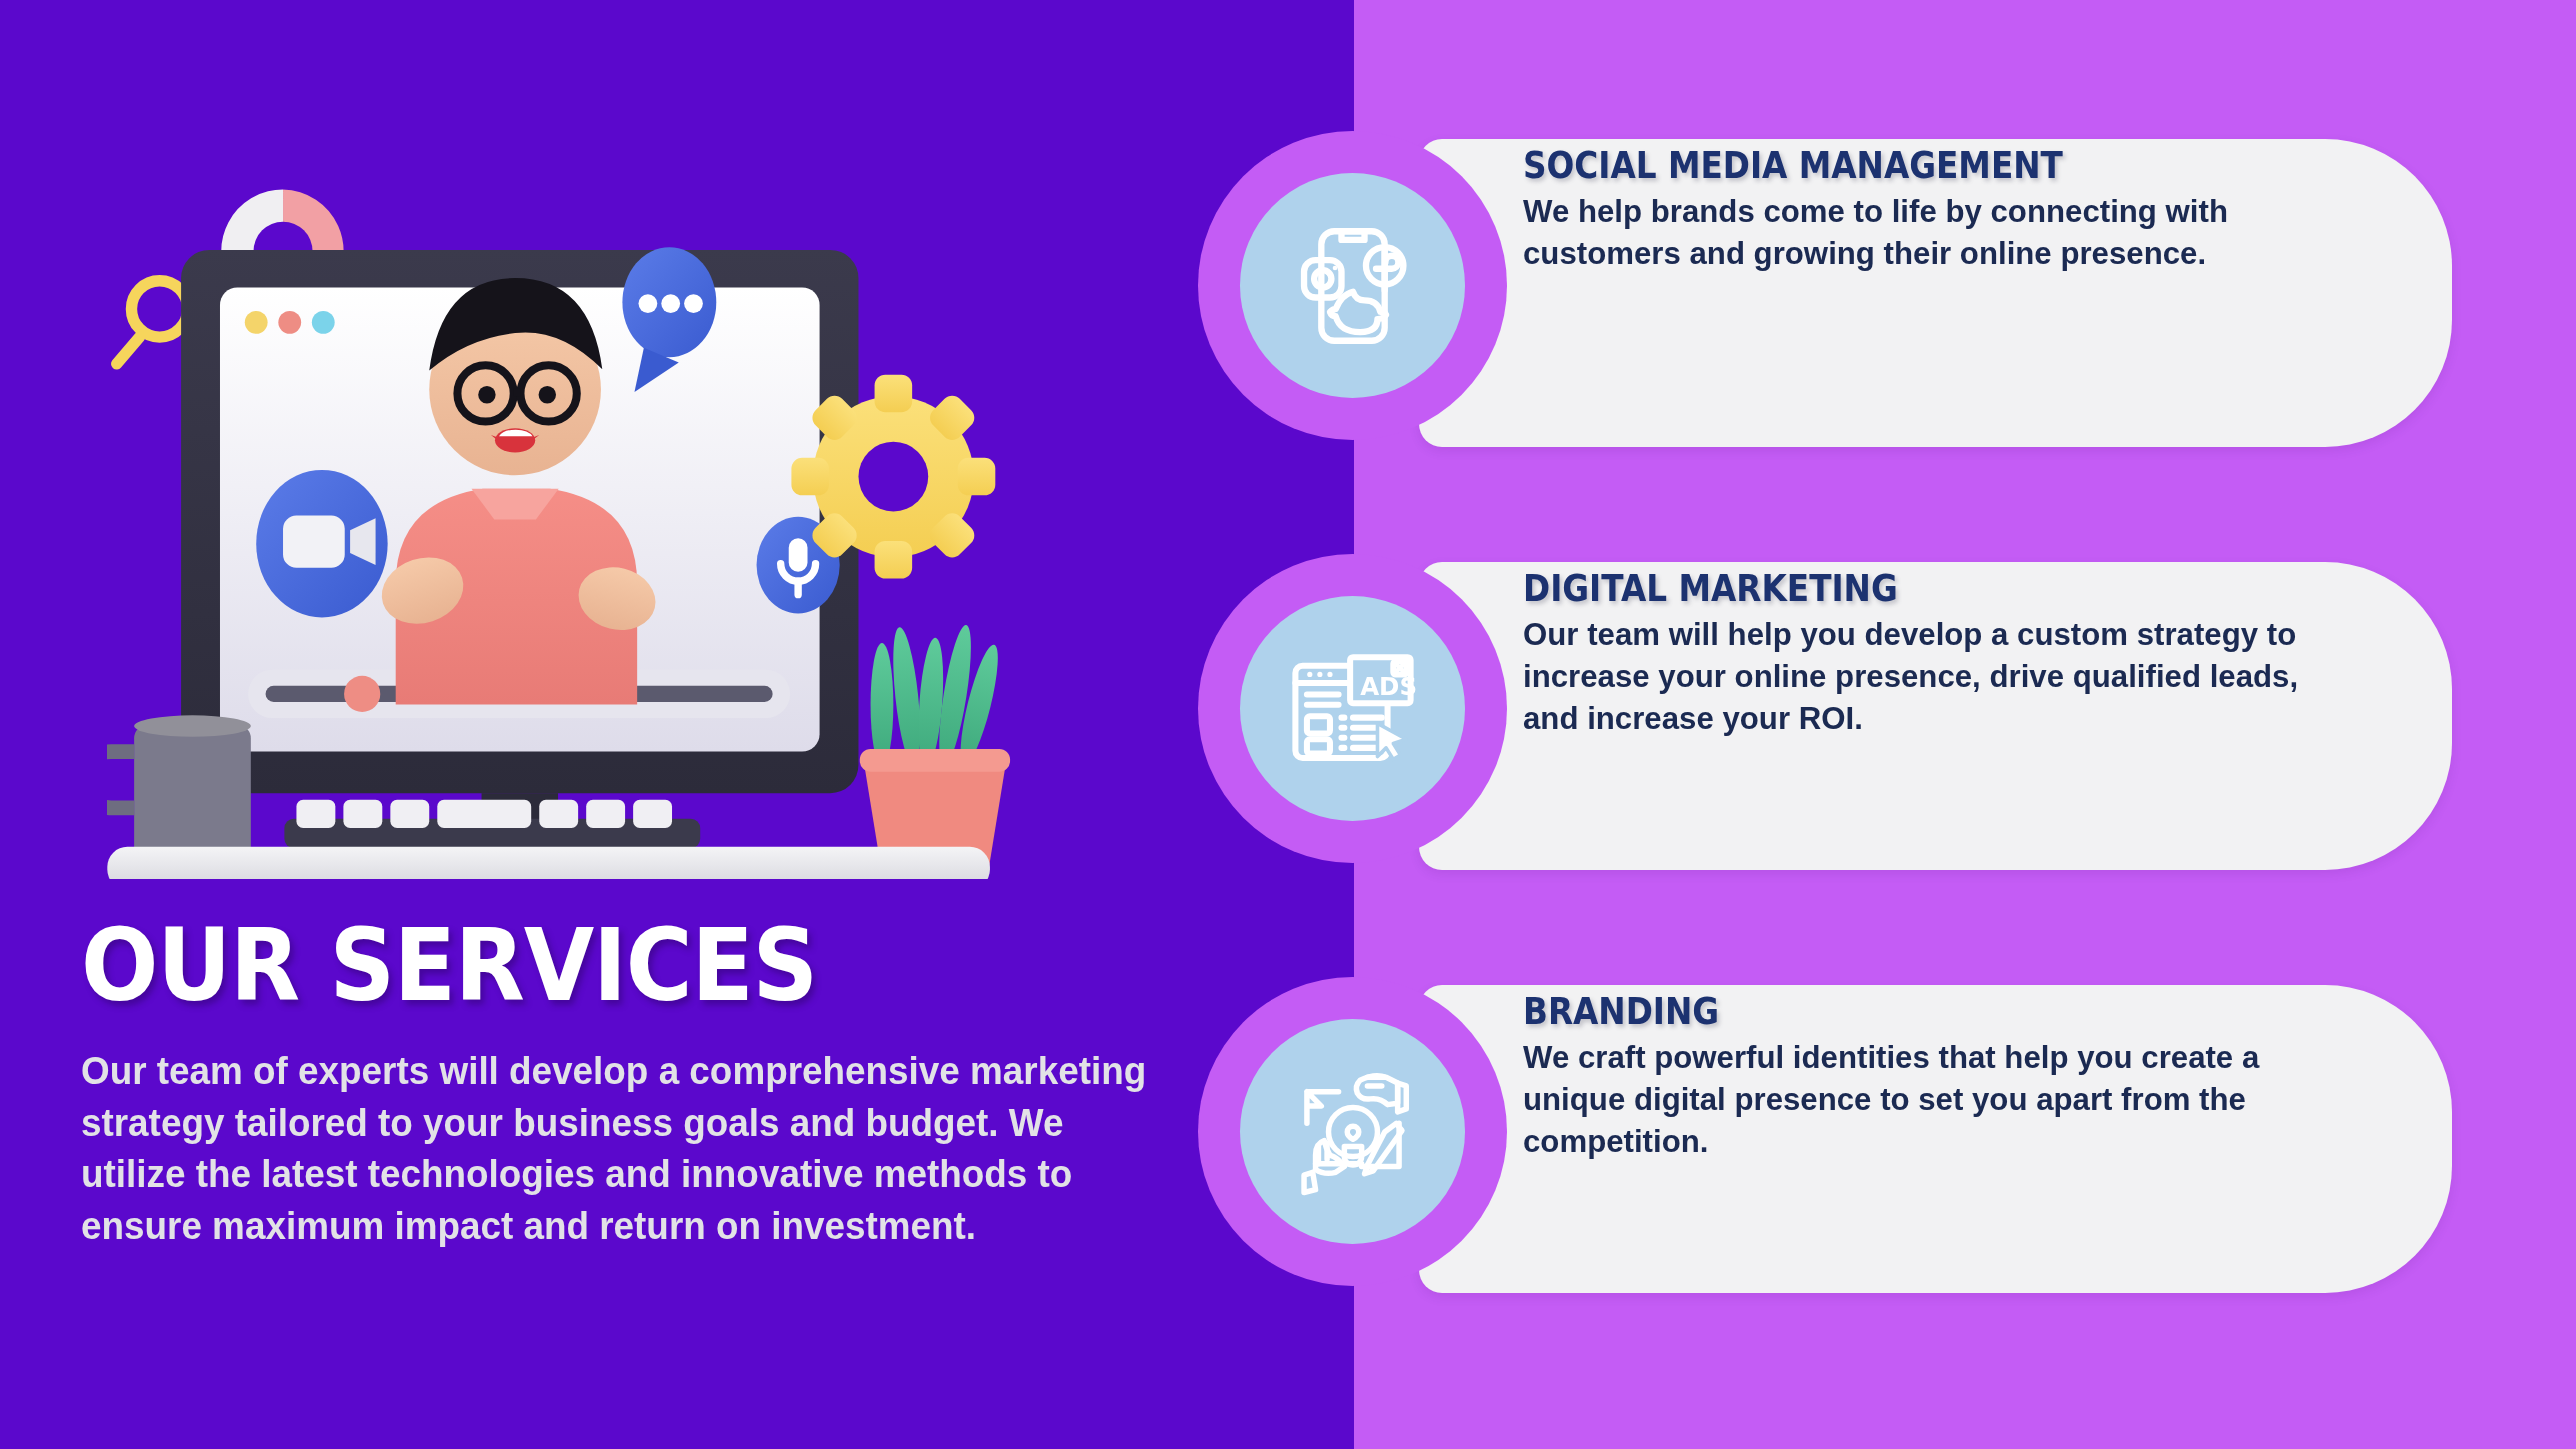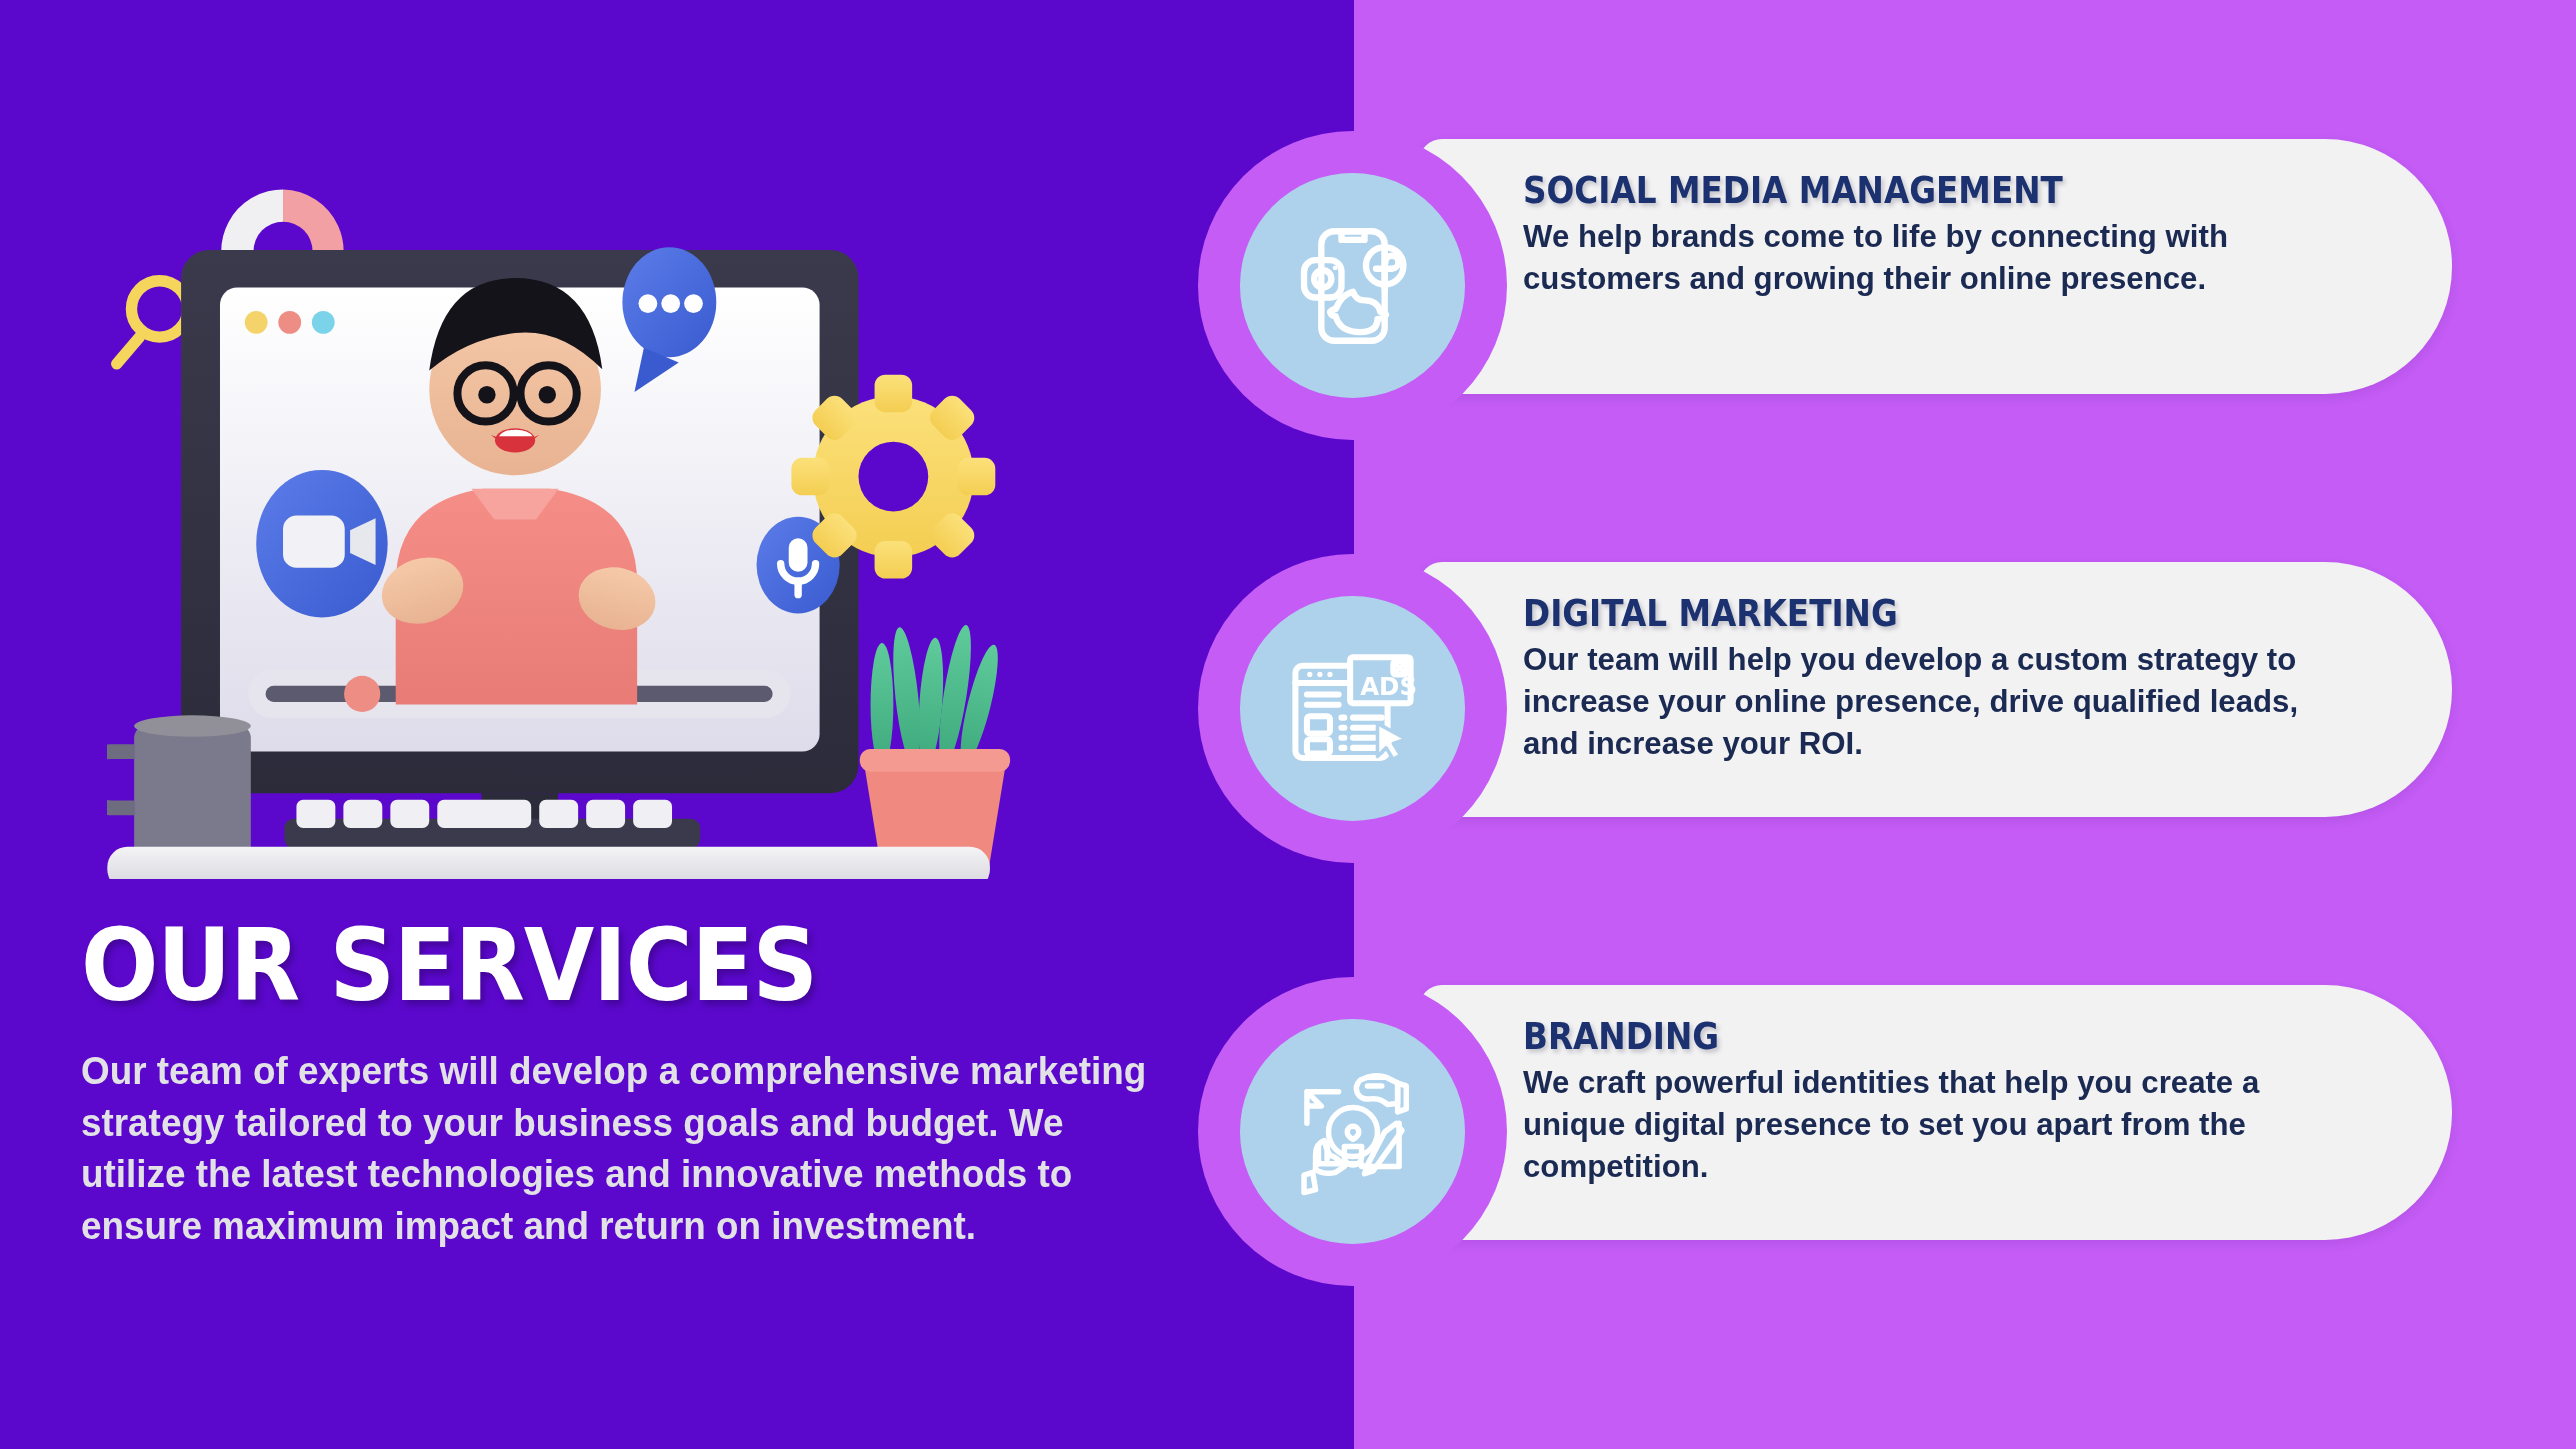--- a/index.html
+++ b/index.html
@@ -54,25 +54,25 @@
 
   .service-row{
     position:absolute; left:1198px; width:1378px;
   }
   .service-row.r0{ top:131px; }
   .service-row.r1{ top:554px; }
   .service-row.r2{ top:977px; }
 
   .service-card{
     position:absolute; left:221px; top:8px;
-    width:1033px; height:255px;
+    width:1033px; height:308px;
     background:#F2F2F3;
     border-radius:23px 127px 127px 23px;
     box-shadow:0 4px 10.7px rgba(60,0,110,.10);
-    padding:31px 114px 0 104px;
+    padding:6px 114px 0 104px;
     z-index:1;
   }
   .service-title{
     font-family:"DejaVu Sans", sans-serif;
     font-weight:bold;
     font-size:38px;
     letter-spacing:0px;
     color:#1C3270;
     transform:scaleX(0.86);
     transform-origin:left center;

